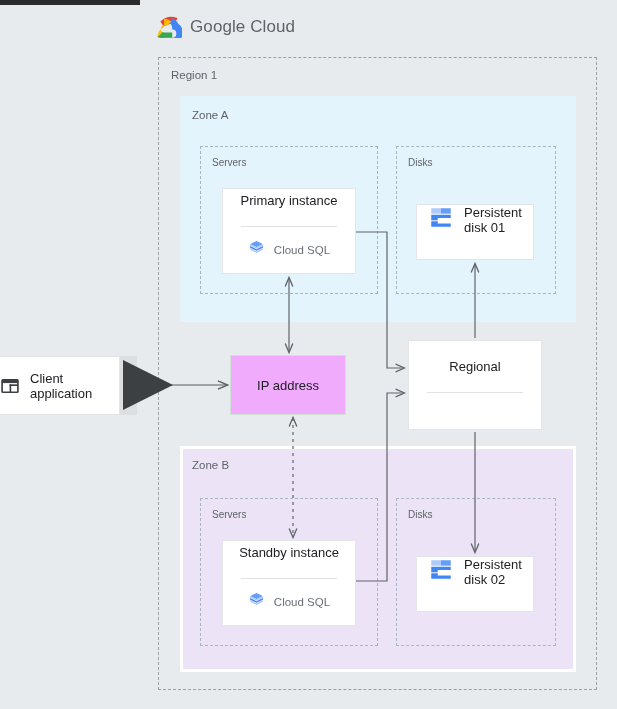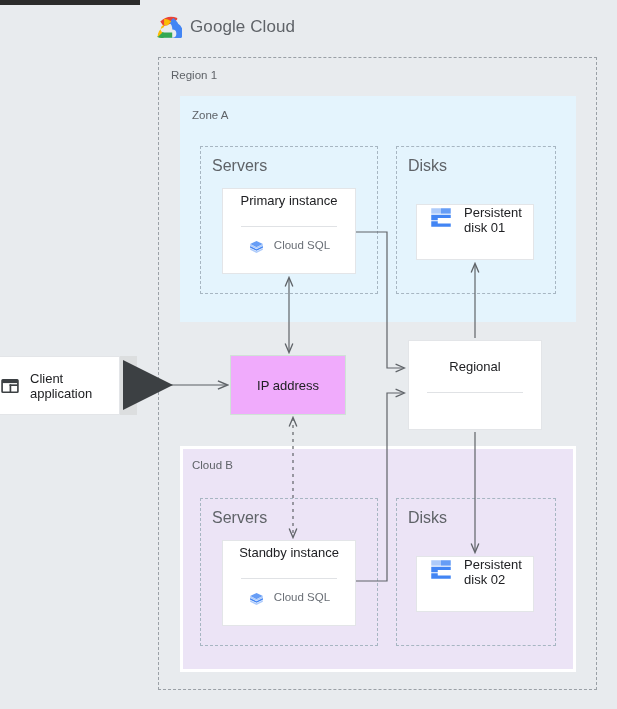--- a/index.html
+++ b/index.html
@@ -81,21 +81,21 @@
   .zone-b .zone-label { left: 9px; top: 10px; }
   
   .group {
     position: absolute;
     border: 1px dashed #a7b6c2;
     box-sizing: border-box;
   }
   .group-label {
     position: absolute;
     left: 11px; top: 10px;
-    font-size: 16px;
+    font-size: 10px;
     color: #5f6368;
   }
   .g-servers-a { left: 200px; top: 146px; width: 178px; height: 148px; }
   .g-disks-a   { left: 396px; top: 146px; width: 160px; height: 148px; }
   .g-servers-b { left: 200px; top: 498px; width: 178px; height: 148px; }
   .g-disks-b   { left: 396px; top: 498px; width: 160px; height: 148px; }
   
   .card {
     position: absolute;
     background: #ffffff;
@@ -107,21 +107,21 @@
     font-size: 13px;
     color: #202124;
   }
   .card-divider {
     height: 1px;
     background: #e0e2e5;
     margin: 0 18px;
   }
   .card-sub {
     display: flex;
-    align-items: flex-start;
+    align-items: flex-end;
     justify-content: center;
     gap: 9px;
     font-size: 11.5px;
     color: #6a6f76;
   }
   
   .inst-card { width: 134px; height: 86px; padding-top: 4px; }
   .inst-primary { left: 222px; top: 188px; }
   .inst-standby { left: 222px; top: 540px; }
   .inst-card .card-divider { margin-top: 18px; }
@@ -248,21 +248,21 @@
       <rect x="12" y="3" width="9" height="5" fill="#669df6"></rect>
       <path d="M3 9h18v3H9v2H3z" fill="#4285f4"></path>
       <path d="M3 15h6v2h12v3H3z" fill="#4285f4"></path>
       <rect x="12" y="9" width="9" height="5" fill="#669df6" opacity="0"></rect>
     </svg>
     <div class="disk-card-label">Persistent
 disk 01</div>
   </div>
 
   <div class="zone zone-b">
-    <div class="zone-label">Cloud B</div>
+    <div class="zone-label">Zone B</div>
   </div>
   <div class="group g-servers-b">
     <div class="group-label">Servers</div>
   </div>
   <div class="group g-disks-b">
     <div class="group-label">Disks</div>
   </div>
 
   <div class="card inst-card inst-standby">
     <div class="card-title">Standby instance</div>

